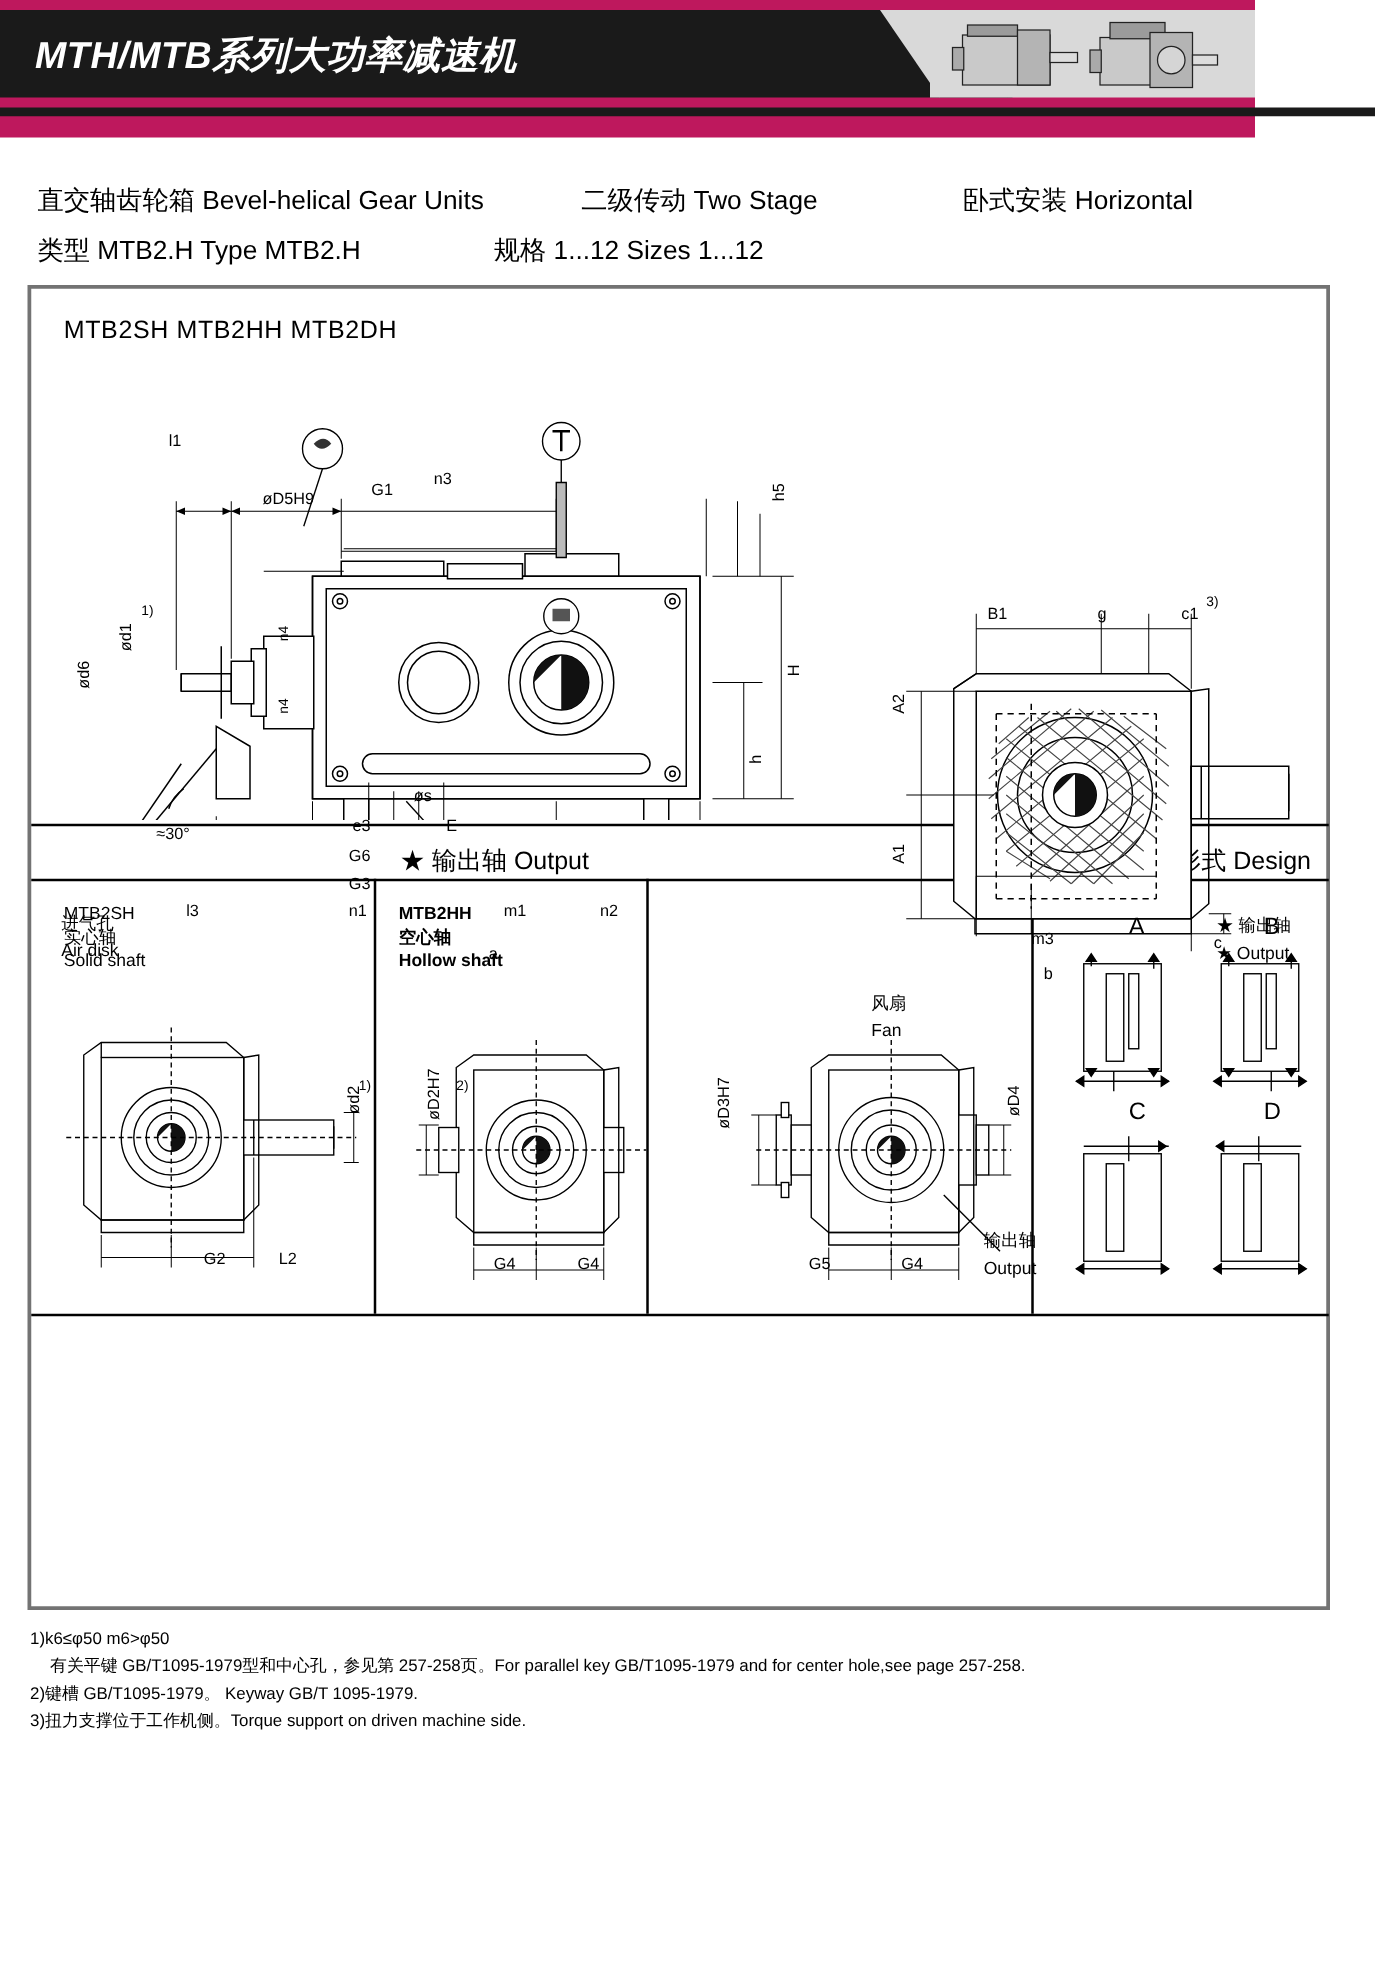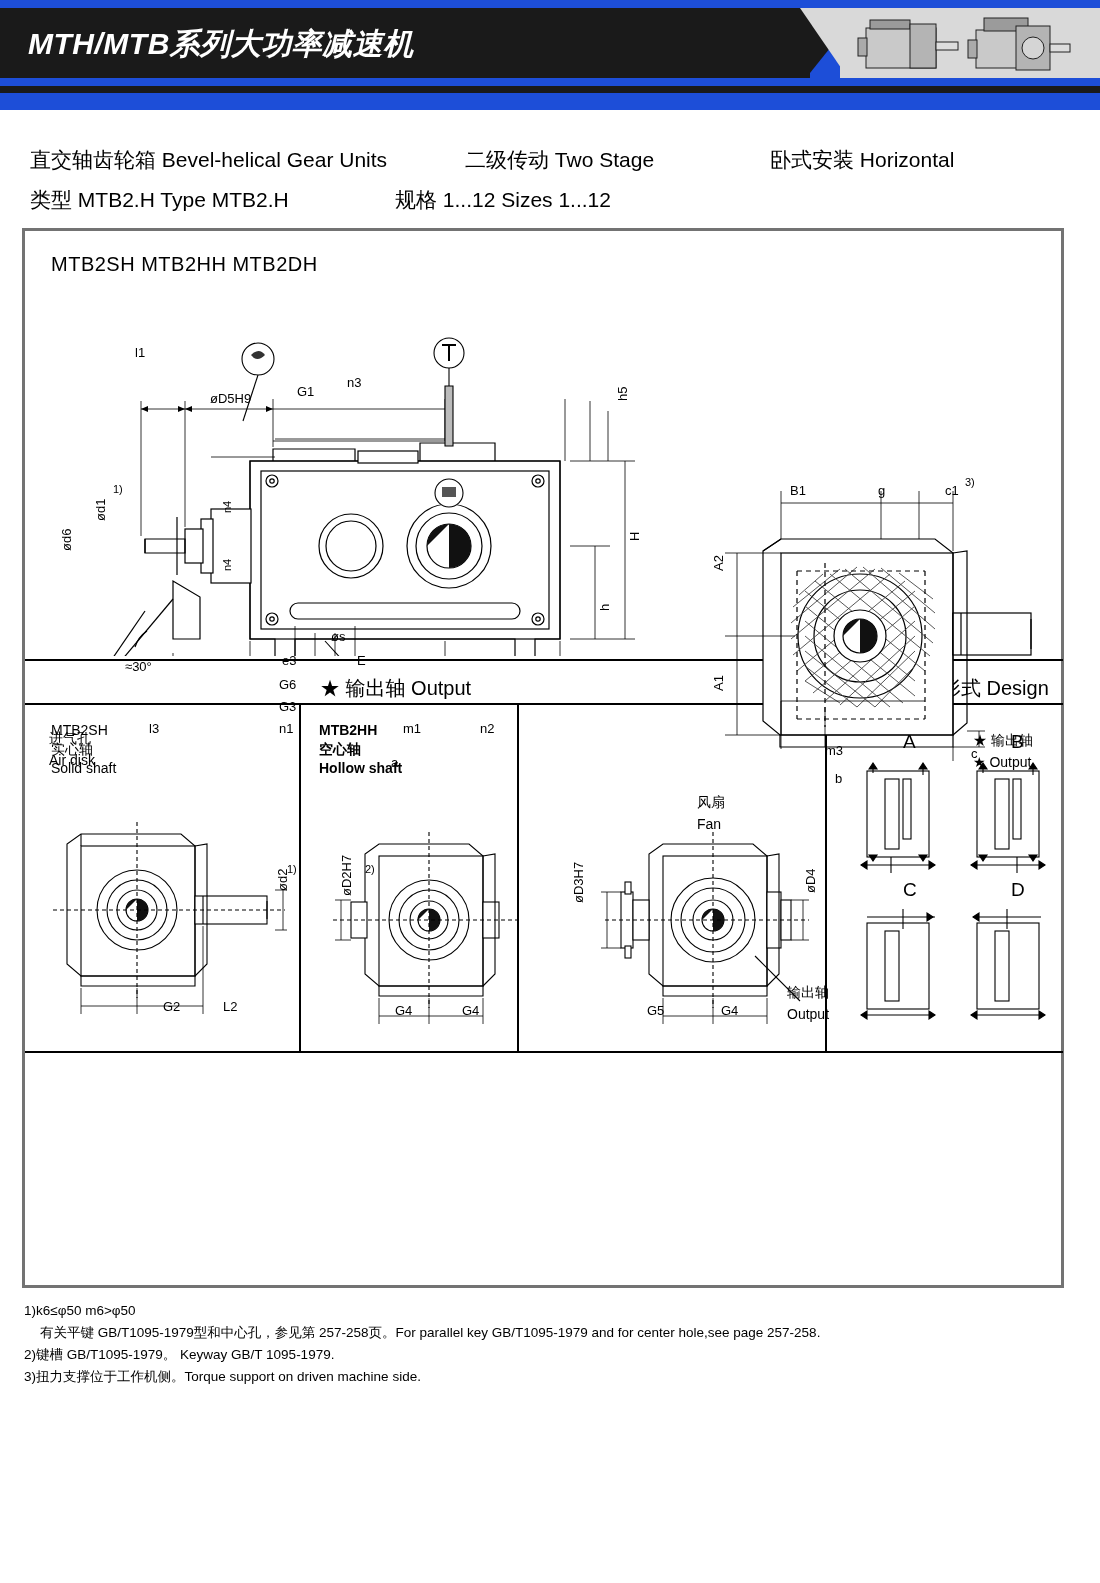--- a/index.html
+++ b/index.html
@@ -6,22 +6,22 @@
   body{
     width:1100px;height:1583px;
     background:#ffffff;
     font-family:"Liberation Sans", sans-serif;
     color:#000;
     position:relative;
     overflow:hidden;
   }
   
   .header{
-    position:absolute;left:0;top:0;width:1100px;height:110px;
-    background:#1d4ed8;
+    position:absolute;left:0;top:0;width:1004px;height:110px;
+    background:#be185d;
     text-align:center;
   }
   .header-bar{
     position:absolute;left:0;top:8px;width:810px;height:70px;
     background:#1a1a1a;
   }
   .header-bar-tail{
     position:absolute;left:806px;top:8px;width:0;height:0;
     border-top:70px solid #1a1a1a;border-right:56px solid transparent;
   }

